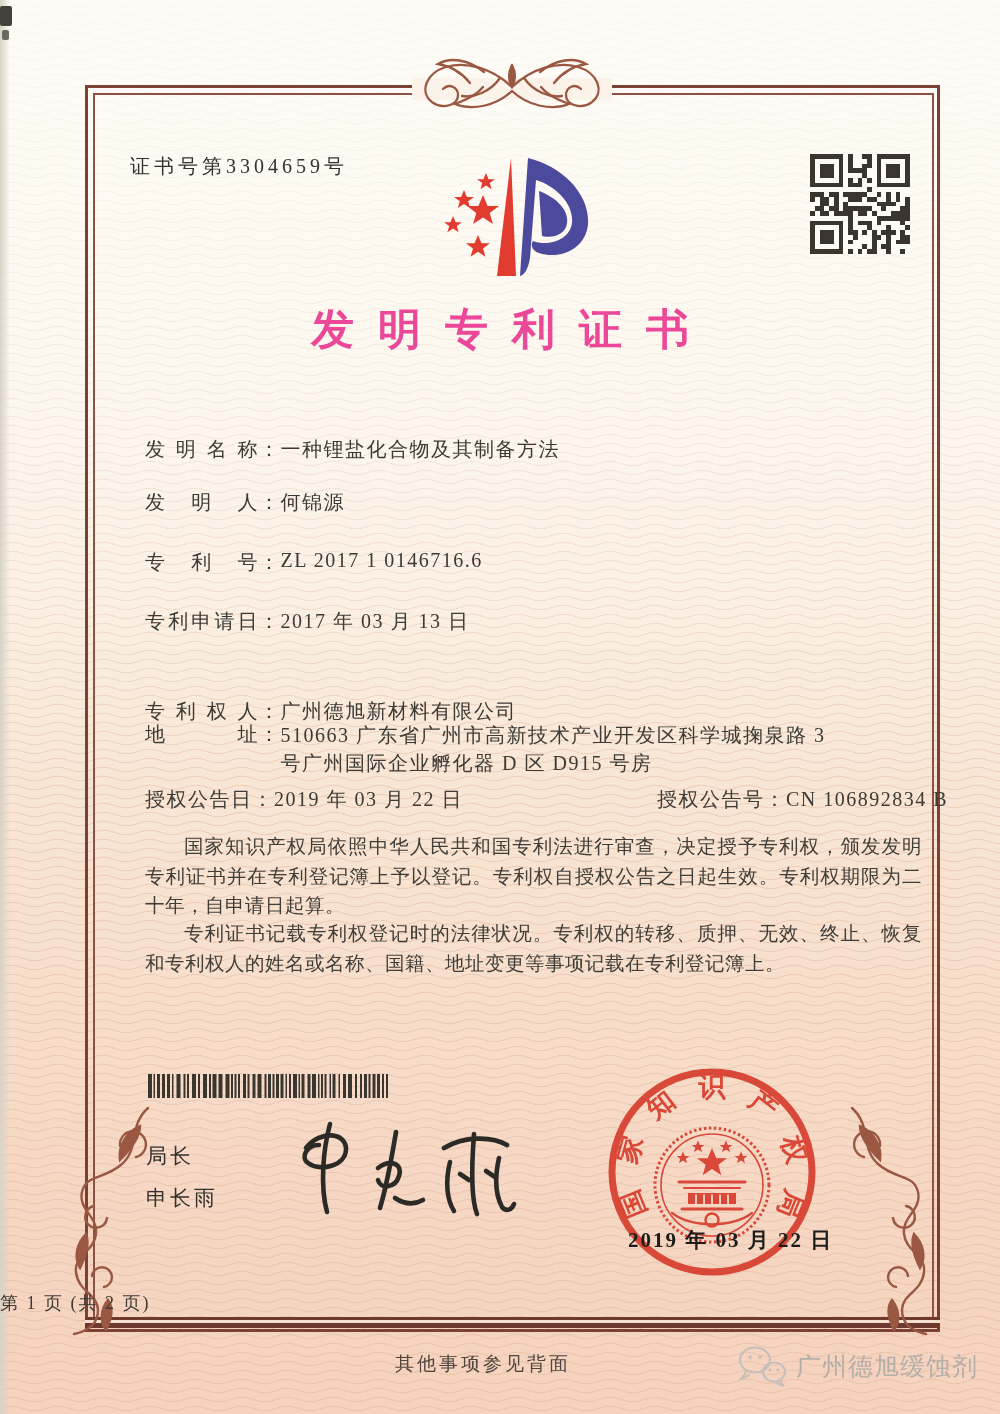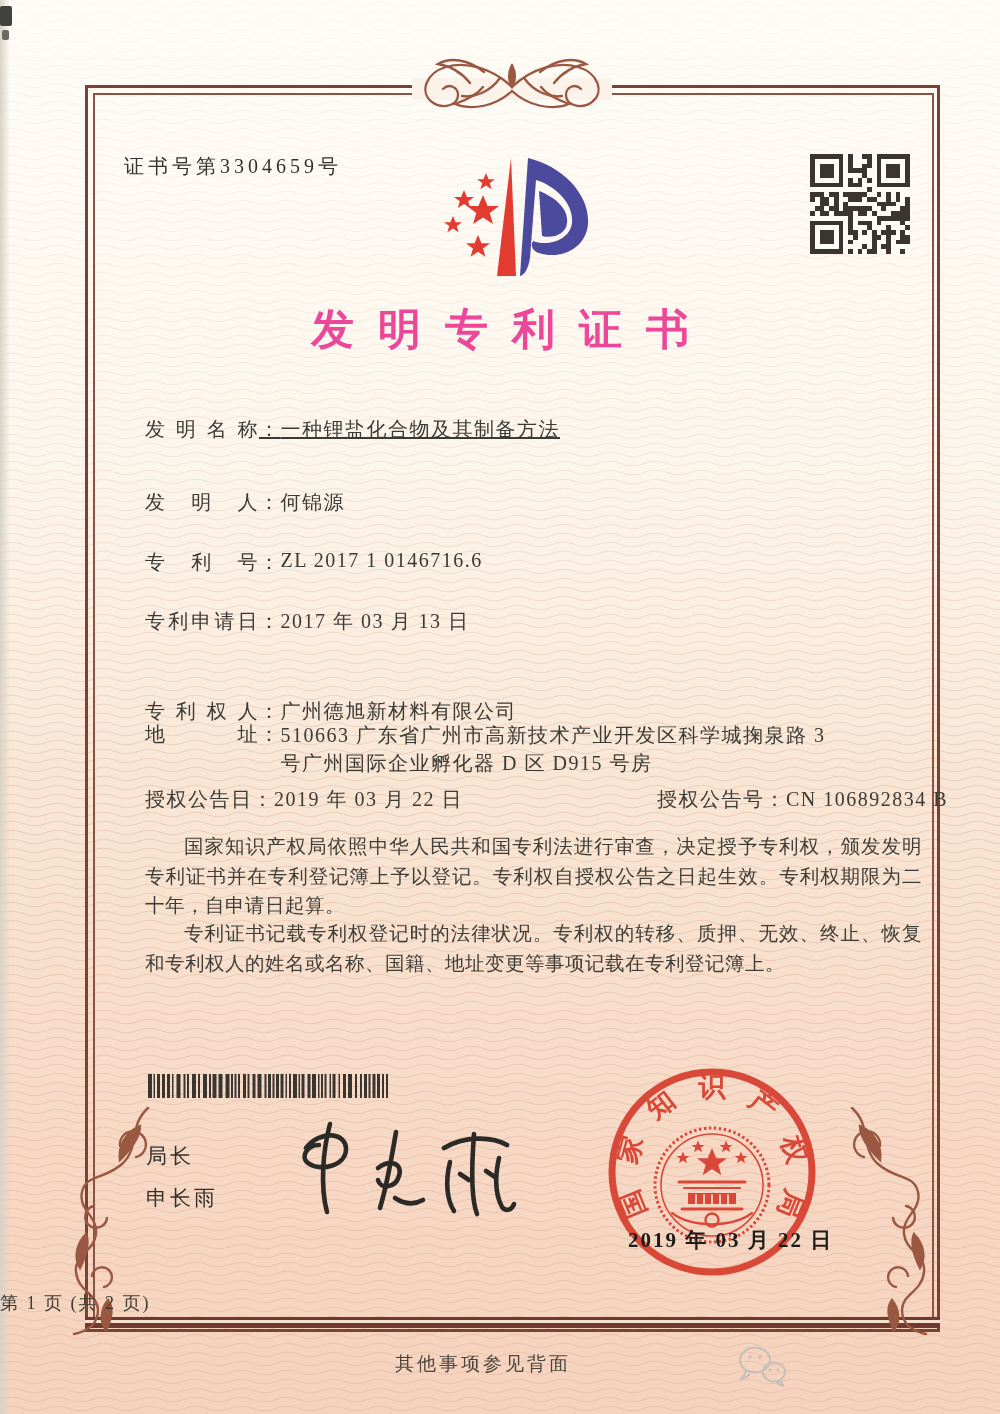--- a/index.html
+++ b/index.html
@@ -16,21 +16,21 @@
   
   .photo-strip{left:0;top:0;width:10px;height:1414px;background:linear-gradient(90deg,#d8d2c6,rgba(216,210,198,0));}
   .smudge1{left:0;top:6px;width:12px;height:20px;background:#43413c;border-radius:2px;}
   .smudge2{left:2px;top:30px;width:7px;height:10px;background:#6b6861;border-radius:2px;}
   
   .frame-outer{left:85px;top:85px;width:849px;height:1241px;border:3px solid #7b4134;}
   .frame-inner{left:93px;top:93px;width:837px;height:1229px;border:2px solid #8d5243;}
   .frame-bottom{left:85px;top:1317px;width:855px;height:11px;
     background:linear-gradient(180deg,#6f3a2e 0 3px,#f3e0d0 3px 6px,#6f3a2e 6px 11px);}
   
-  .cert-no{left:124px;top:153px;font-size:20px;letter-spacing:4px;color:#33322e;}
+  .cert-no{left:130px;top:153px;font-size:20px;letter-spacing:4px;color:#33322e;}
   .logo{left:438px;top:146px;}
   .qr{left:810px;top:154px;}
   .title{left:0;top:301px;width:1000px;text-align:center;font-size:43px;font-weight:bold;
     letter-spacing:24px;padding-left:24px;box-sizing:border-box;color:#ec4899;}
   
   .row{left:145px;font-size:20px;color:#3c3a35;letter-spacing:1.5px;}
   .flabel{display:inline-block;width:114px;text-align:justify;text-align-last:justify;vertical-align:top;}
   .fvalue{vertical-align:top;}
   .addr .fvalue{display:inline-block;width:566px;line-height:28px;}
   .grant2{position:absolute;left:512px;top:0;white-space:nowrap;}
@@ -265,21 +265,21 @@
       <rect x="15" y="1" width="5" height="5" fill="#fdfbf6"></rect>
       <rect x="16" y="2" width="3" height="3"></rect>
       <rect x="0" y="14" width="7" height="7"></rect>
       <rect x="1" y="15" width="5" height="5" fill="#fdfbf6"></rect>
       <rect x="2" y="16" width="3" height="3"></rect>
     </g>
 </svg>
 
 <div class="abs title">发明专利证书</div>
 
-<div class="abs row" style="top:416px;text-decoration:underline;">
+<div class="abs row" style="top:436px;">
   <span class="flabel">发明名称</span><span>：</span><span class="fvalue">一种锂盐化合物及其制备方法</span>
 </div>
 <div class="abs row" style="top:489px;">
   <span class="flabel">发明人</span><span>：</span><span class="fvalue">何锦源</span>
 </div>
 <div class="abs row" style="top:549px;">
   <span class="flabel">专利号</span><span>：</span><span class="fvalue">ZL 2017 1 0146716.6</span>
 </div>
 <div class="abs row" style="top:608px;">
   <span class="flabel">专利申请日</span><span>：</span><span class="fvalue">2017 年 03 月 13 日</span>
@@ -420,13 +420,14 @@
       <ellipse cx="38" cy="28" rx="11" ry="9.5"></ellipse>
       <path d="M44 36 C45 39 46 40 48 42 C45 41 42 40 40 38"></path>
     </g>
     <g fill="#c4c0b9">
       <circle cx="14" cy="13" r="1.8"></circle>
         <circle cx="24" cy="13" r="1.8"></circle>
       <circle cx="34" cy="26" r="1.5"></circle>
         <circle cx="42" cy="26" r="1.5"></circle>
     </g>
   </svg>
+  <span>广州德旭缓蚀剂</span>
 </div>
 
 </body></html>

